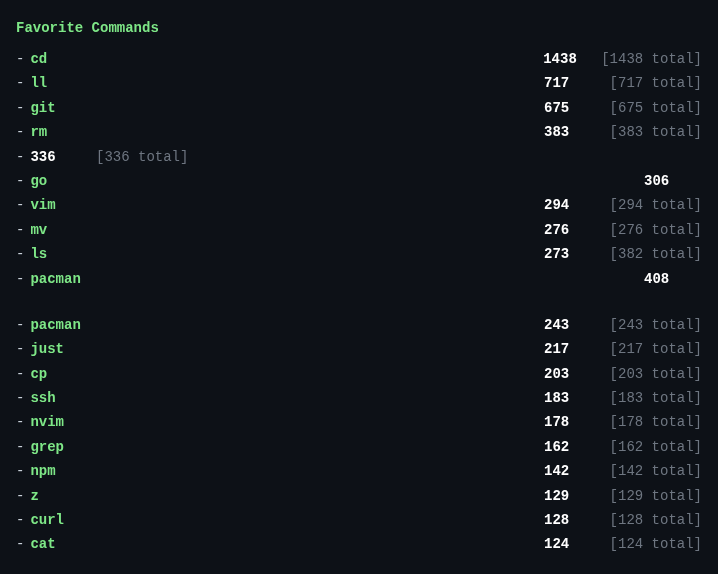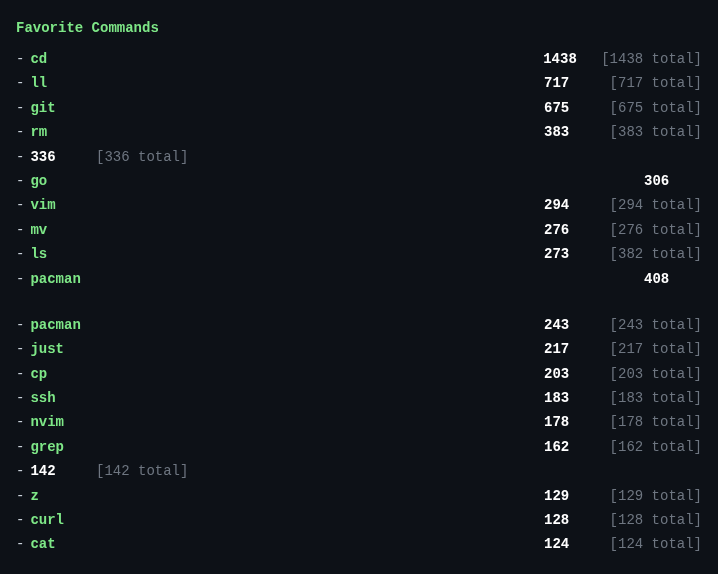--- a/index.html
+++ b/index.html
@@ -156,20 +156,21 @@
           <span class="cmd-total">[178  total]</span>
         </div>
         <div class="command-row">
           <span class="dash">-</span>
           <span class="cmd-name">grep</span>
           <span class="cmd-count">162</span>
           <span class="cmd-total">[162  total]</span>
         </div>
         <div class="command-row">
           <span class="dash">-</span>
+          <span class="cmd-name">npm</span>
           <span class="cmd-count">142</span>
           <span class="cmd-total">[142  total]</span>
         </div>
         <div class="command-row">
           <span class="dash">-</span>
           <span class="cmd-name">z</span>
           <span class="cmd-count">129</span>
           <span class="cmd-total">[129  total]</span>
         </div>
         <div class="command-row">

